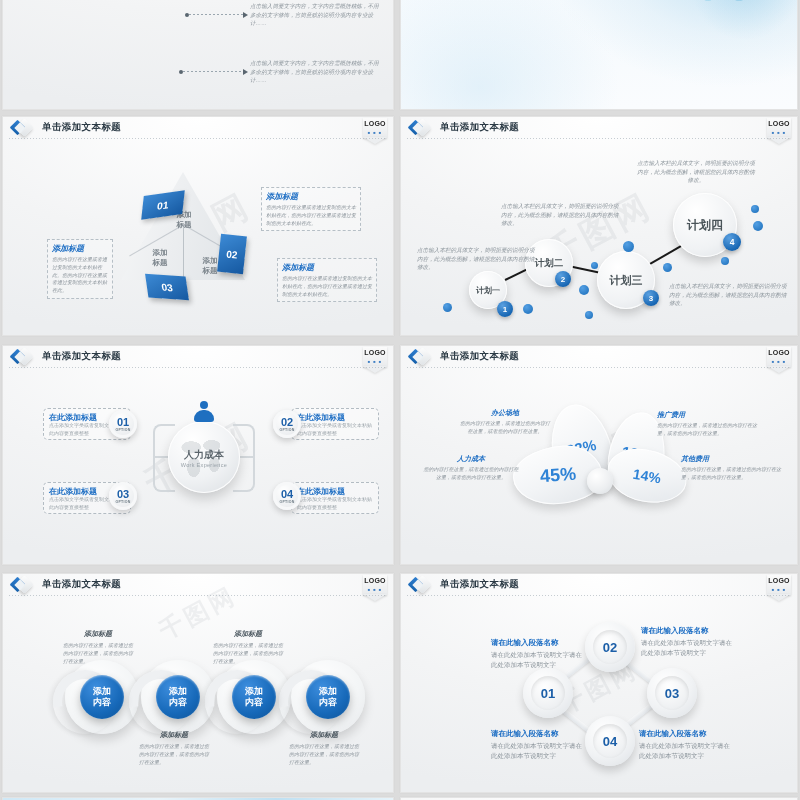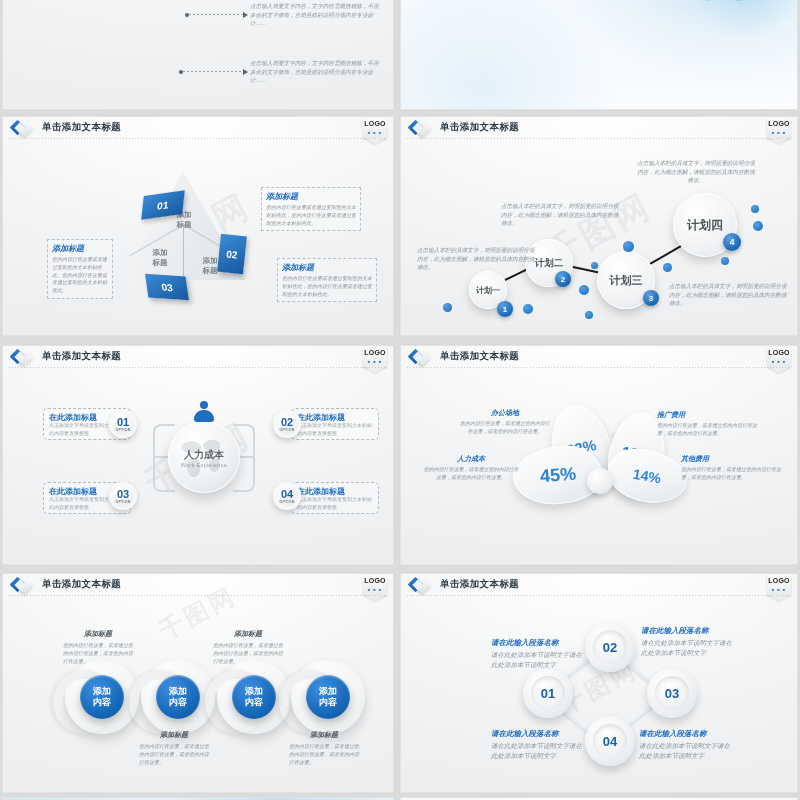--- a/index.html
+++ b/index.html
@@ -271,21 +271,21 @@
     background:radial-gradient(circle at 40% 32%,#ffffff,#eef0f2 70%,#e4e7ea);
     box-shadow:inset 0 2px 4px rgba(0,0,0,.10);
     display:flex; align-items:center; justify-content:center;
     font-size:13px; font-weight:700; color:#1c5fa8;
   }
   .dline{
     position:absolute; height:5px; border-radius:3px;
     background:linear-gradient(180deg,#f6f7f8,#e2e6ea);
     box-shadow:0 1px 2px rgba(0,0,0,.10); transform-origin:left center;
   }
-  .dtxt{ position:absolute; width:96px;font-style:italic; }
+  .dtxt{ position:absolute; width:96px; }
   .dtxt .h{ font-size:7.5px; font-weight:700; color:#1f6fc4; margin-bottom:2px; }
   .dtxt .p{ font-size:6.5px; color:#8b949b; line-height:1.6; }
 </style>
 </head>
 <body>
 
 <div class="gallery">
 
   <div class="slide" id="s1" style="left:2px; top:-110px; width:392px; height:220px;">
     <div class="slide-bg"></div>

